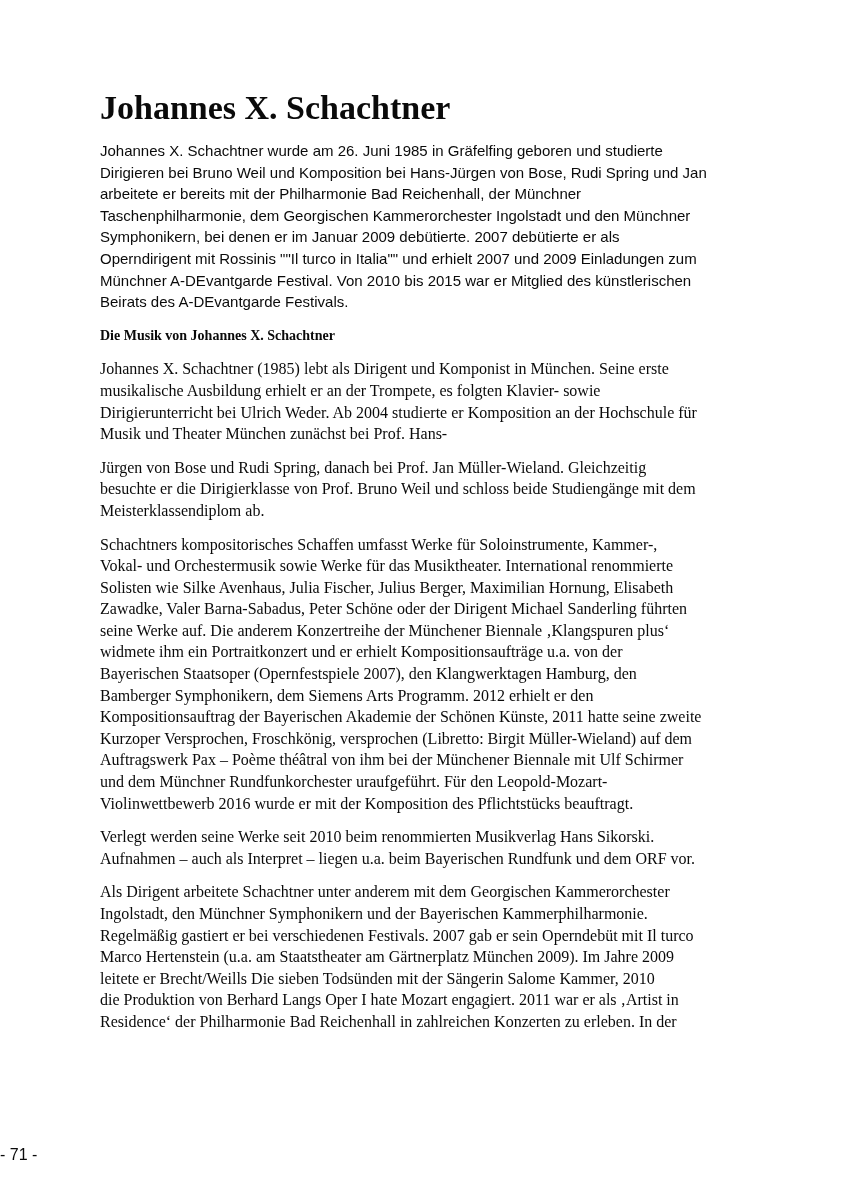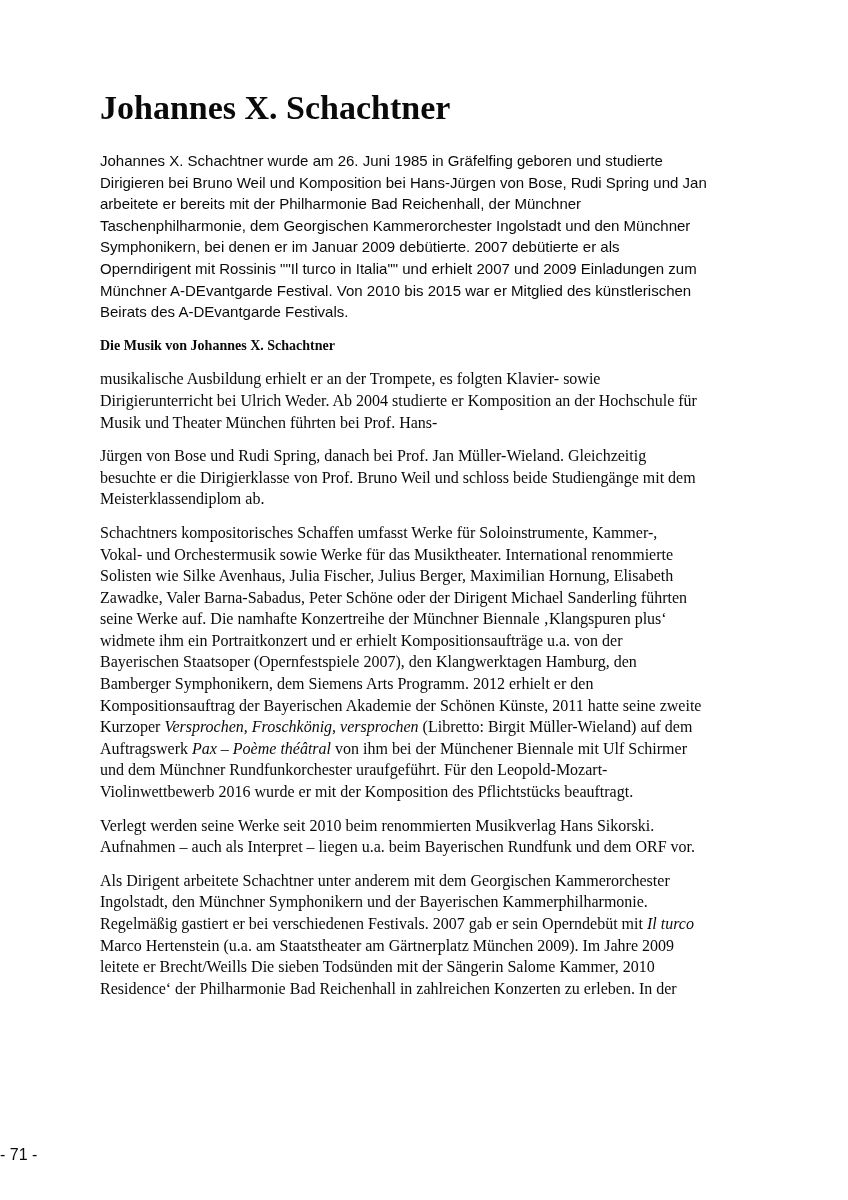--- a/index.html
+++ b/index.html
@@ -25,21 +25,21 @@
     font-family: "Liberation Serif", serif;
     font-weight: bold;
     font-size: 34px;
     line-height: 40px;
     color: #0a0a0a;
     white-space: pre;
   }
   .doc-body {
     position: absolute;
     left: 100px;
-    top: 150px;
+    top: 140px;
     width: 660px;
   }
   .para {
     margin: 0 0 12px 0;
   }
   .para.sans {
     font-family: "Liberation Sans", sans-serif;
     font-size: 15px;
     line-height: 21.6px;
   }
@@ -51,21 +51,20 @@
   .para.heading {
     font-family: "Liberation Serif", serif;
     font-weight: bold;
     font-size: 14px;
     line-height: 21.6px;
   }
   .line {
     white-space: pre;
   }
   .it {
-    font-style: italic;
     margin-top: 22px;
   }
   .page-footer {
     position: absolute;
     left: 0;
     right: 0;
     top: 1144px;
     text-align: left;
     font-family: "Liberation Sans", sans-serif;
     font-size: 16px;
@@ -86,51 +85,53 @@
         <div class="line"><span>Taschenphilharmonie, dem Georgischen Kammerorchester Ingolstadt und den Münchner</span></div>
         <div class="line"><span>Symphonikern, bei denen er im Januar 2009 debütierte. 2007 debütierte er als</span></div>
         <div class="line"><span>Operndirigent mit Rossinis ""Il turco in Italia"" und erhielt 2007 und 2009 Einladungen zum</span></div>
         <div class="line"><span>Münchner A-DEvantgarde Festival. Von 2010 bis 2015 war er Mitglied des künstlerischen</span></div>
         <div class="line"><span>Beirats des A-DEvantgarde Festivals.</span></div>
       </div>
       <div class="para heading">
         <div class="line"><span>Die Musik von Johannes X. Schachtner</span></div>
       </div>
       <div class="para serif">
+        <div class="line"><span>Johannes X. Schachtner (1985) lebt als Dirigent und Komponist in München. Seine erste</span></div>
         <div class="line"><span>musikalische Ausbildung erhielt er an der Trompete, es folgten Klavier- sowie</span></div>
         <div class="line"><span>Dirigierunterricht bei Ulrich Weder. Ab 2004 studierte er Komposition an der Hochschule für</span></div>
-        <div class="line"><span>Musik und Theater München führten bei Prof. Hans-</span></div>
+        <div class="line"><span>Musik und Theater München zunächst bei Prof. Hans-</span></div>
       </div>
       <div class="para serif">
         <div class="line"><span>Jürgen von Bose und Rudi Spring, danach bei Prof. Jan Müller-Wieland. Gleichzeitig</span></div>
         <div class="line"><span>besuchte er die Dirigierklasse von Prof. Bruno Weil und schloss beide Studiengänge mit dem</span></div>
         <div class="line"><span>Meisterklassendiplom ab.</span></div>
       </div>
       <div class="para serif">
         <div class="line"><span>Schachtners kompositorisches Schaffen umfasst Werke für Soloinstrumente, Kammer-,</span></div>
         <div class="line"><span>Vokal- und Orchestermusik sowie Werke für das Musiktheater. International renommierte</span></div>
         <div class="line"><span>Solisten wie Silke Avenhaus, Julia Fischer, Julius Berger, Maximilian Hornung, Elisabeth</span></div>
         <div class="line"><span>Zawadke, Valer Barna-Sabadus, Peter Schöne oder der Dirigent Michael Sanderling führten</span></div>
-        <div class="line"><span>seine Werke auf. Die namhafte Konzertreihe der Münchner Biennale ‚Klangspuren plus‘</span></div>
+        <div class="line"><span>seine Werke auf. Die anderem Konzertreihe der Münchener Biennale ‚Klangspuren plus‘</span></div>
         <div class="line"><span>widmete ihm ein Portraitkonzert und er erhielt Kompositionsaufträge u.a. von der</span></div>
         <div class="line"><span>Bayerischen Staatsoper (Opernfestspiele 2007), den Klangwerktagen Hamburg, den</span></div>
         <div class="line"><span>Bamberger Symphonikern, dem Siemens Arts Programm. 2012 erhielt er den</span></div>
         <div class="line"><span>Kompositionsauftrag der Bayerischen Akademie der Schönen Künste, 2011 hatte seine zweite</span></div>
         <div class="line"><span>Kurzoper </span><span class="it">Versprochen, Froschkönig, versprochen</span><span> (Libretto: Birgit Müller-Wieland) auf dem</span></div>
         <div class="line"><span>Auftragswerk </span><span class="it">Pax – Poème théâtral</span><span> von ihm bei der Münchener Biennale mit Ulf Schirmer</span></div>
         <div class="line"><span>und dem Münchner Rundfunkorchester uraufgeführt. Für den Leopold-Mozart-</span></div>
         <div class="line"><span>Violinwettbewerb 2016 wurde er mit der Komposition des Pflichtstücks beauftragt.</span></div>
       </div>
       <div class="para serif">
         <div class="line"><span>Verlegt werden seine Werke seit 2010 beim renommierten Musikverlag Hans Sikorski.</span></div>
         <div class="line"><span>Aufnahmen – auch als Interpret – liegen u.a. beim Bayerischen Rundfunk und dem ORF vor.</span></div>
       </div>
       <div class="para serif">
         <div class="line"><span>Als Dirigent arbeitete Schachtner unter anderem mit dem Georgischen Kammerorchester</span></div>
         <div class="line"><span>Ingolstadt, den Münchner Symphonikern und der Bayerischen Kammerphilharmonie.</span></div>
         <div class="line"><span>Regelmäßig gastiert er bei verschiedenen Festivals. 2007 gab er sein Operndebüt mit </span><span class="it">Il turco</span></div>
         <div class="line"><span>Marco Hertenstein (u.a. am Staatstheater am Gärtnerplatz München 2009). Im Jahre 2009</span></div>
         <div class="line"><span>leitete er Brecht/Weills Die sieben Todsünden mit der Sängerin Salome Kammer, 2010</span></div>
+        <div class="line"><span>die Produktion von Berhard Langs Oper </span><span class="it">I hate Mozart</span><span> engagiert. 2011 war er als ‚Artist in</span></div>
         <div class="line"><span>Residence‘ der Philharmonie Bad Reichenhall in zahlreichen Konzerten zu erleben. In der</span></div>
       </div>
     </div>
   <div class="page-footer">- 71 -</div>
 </div>
 
 </body></html>

